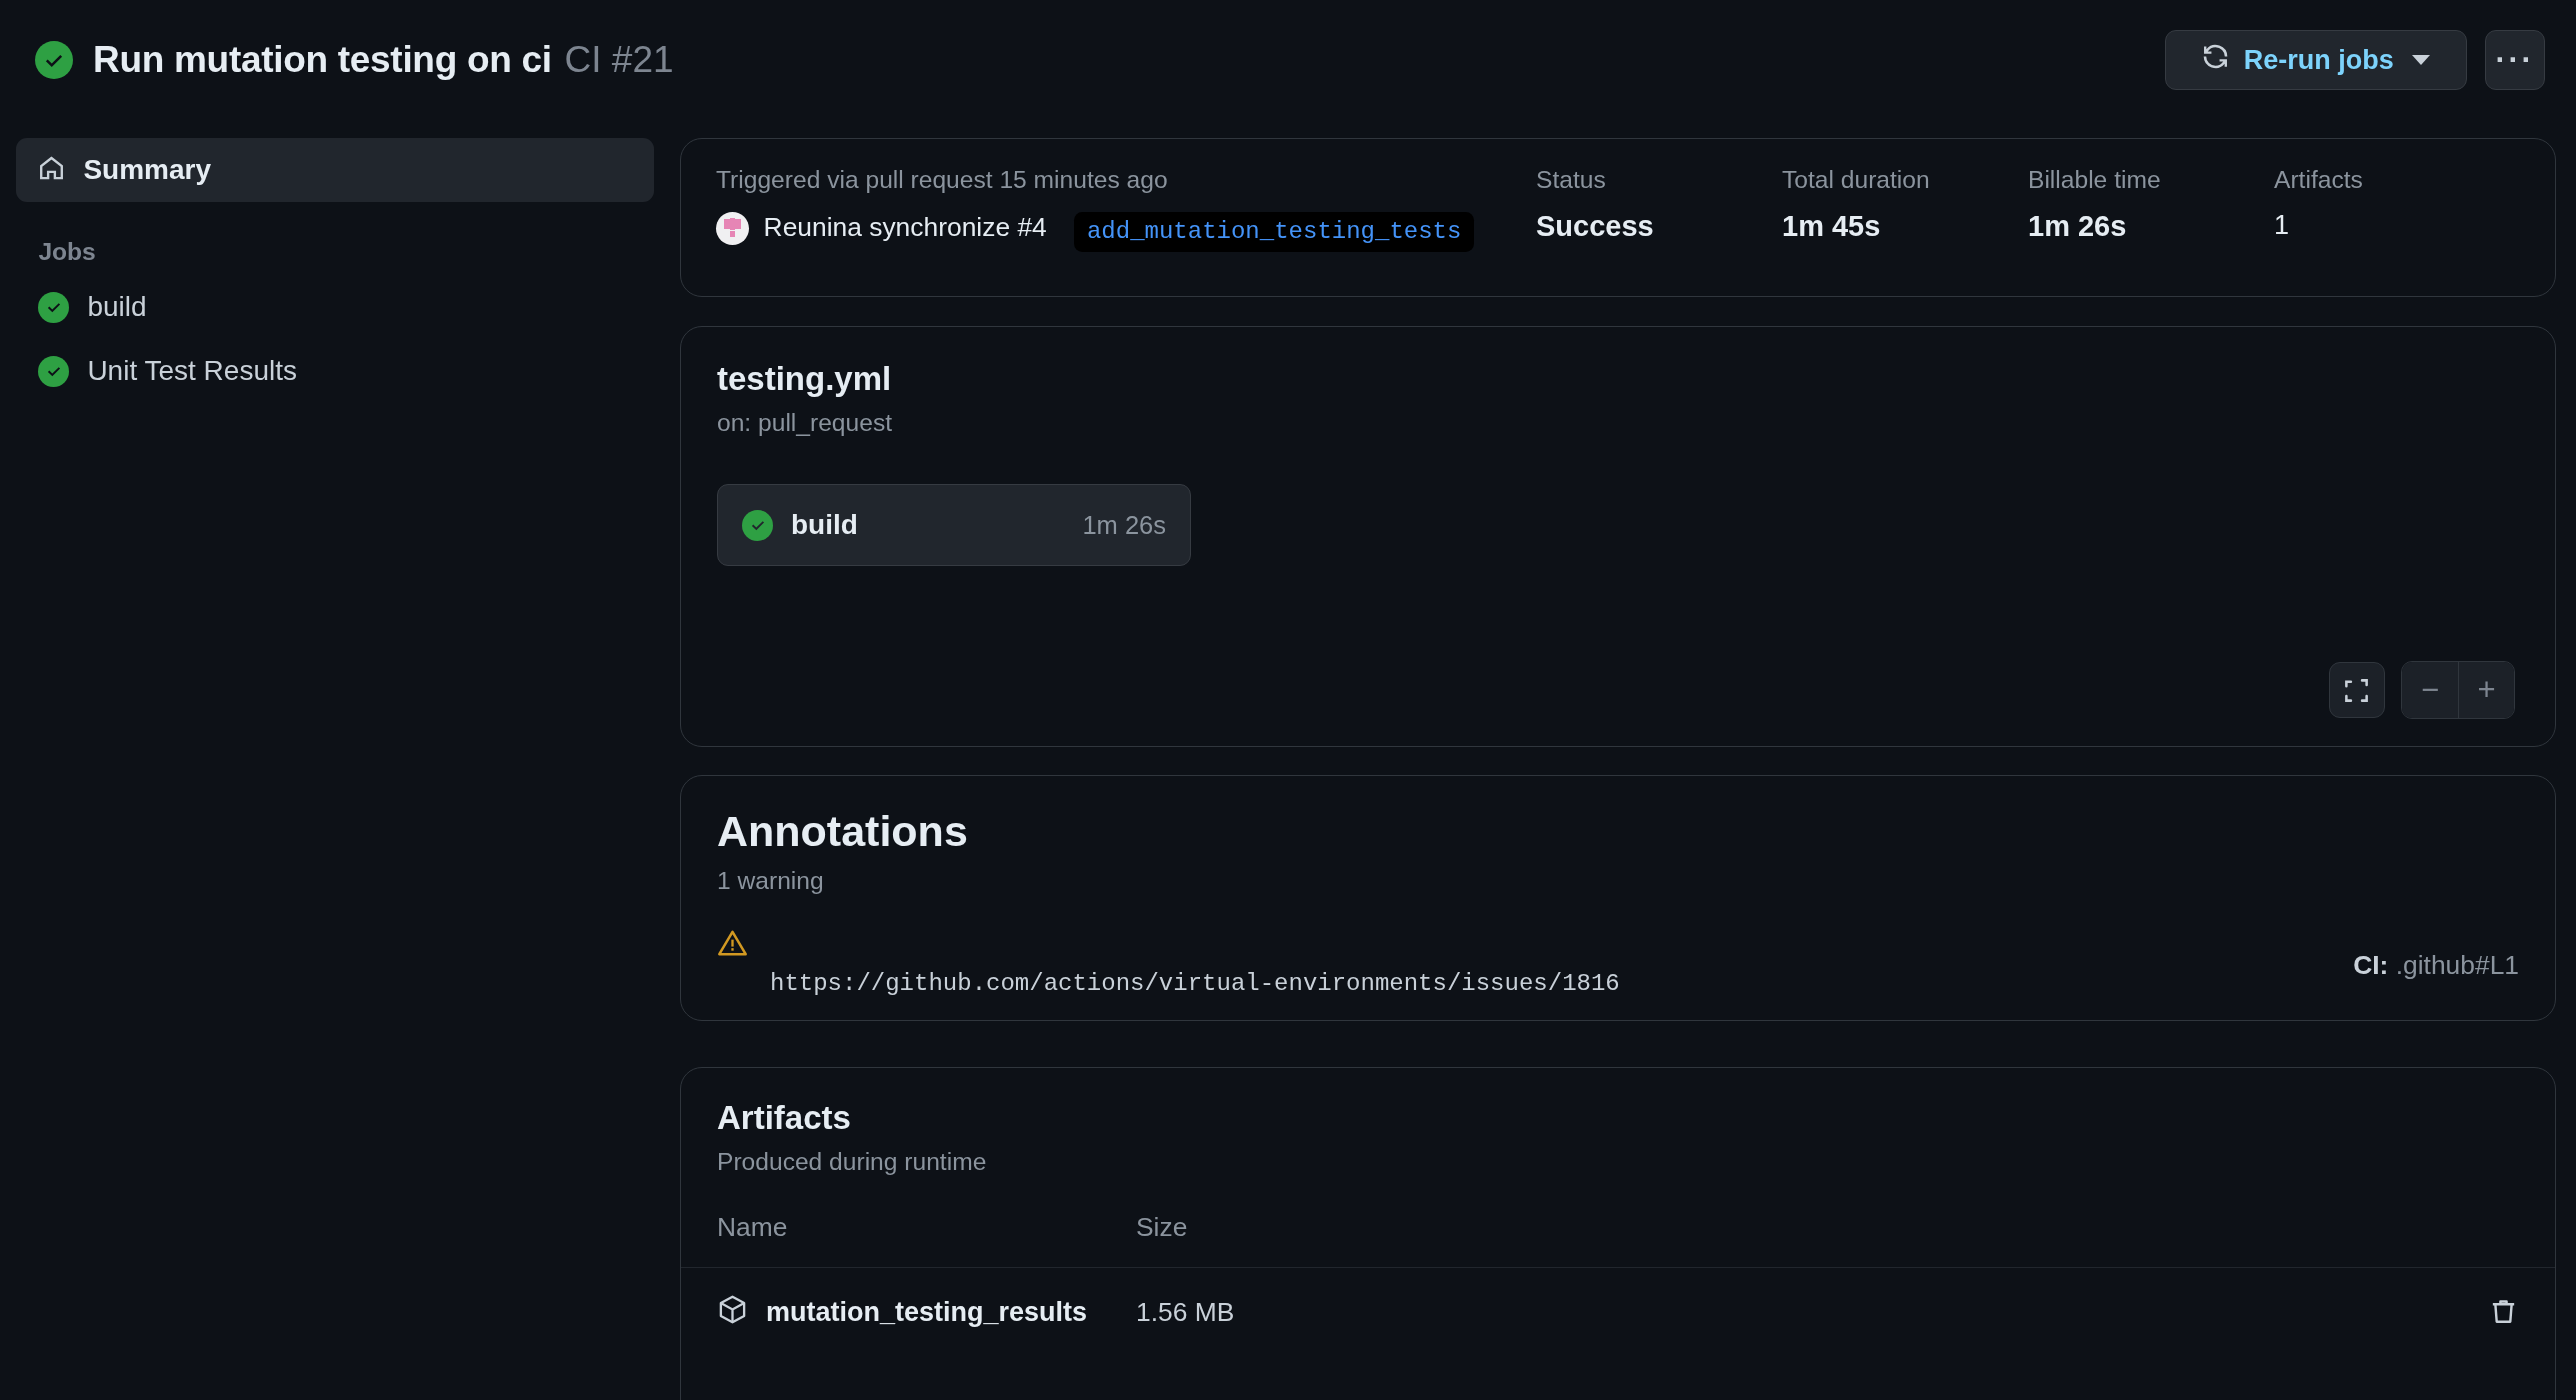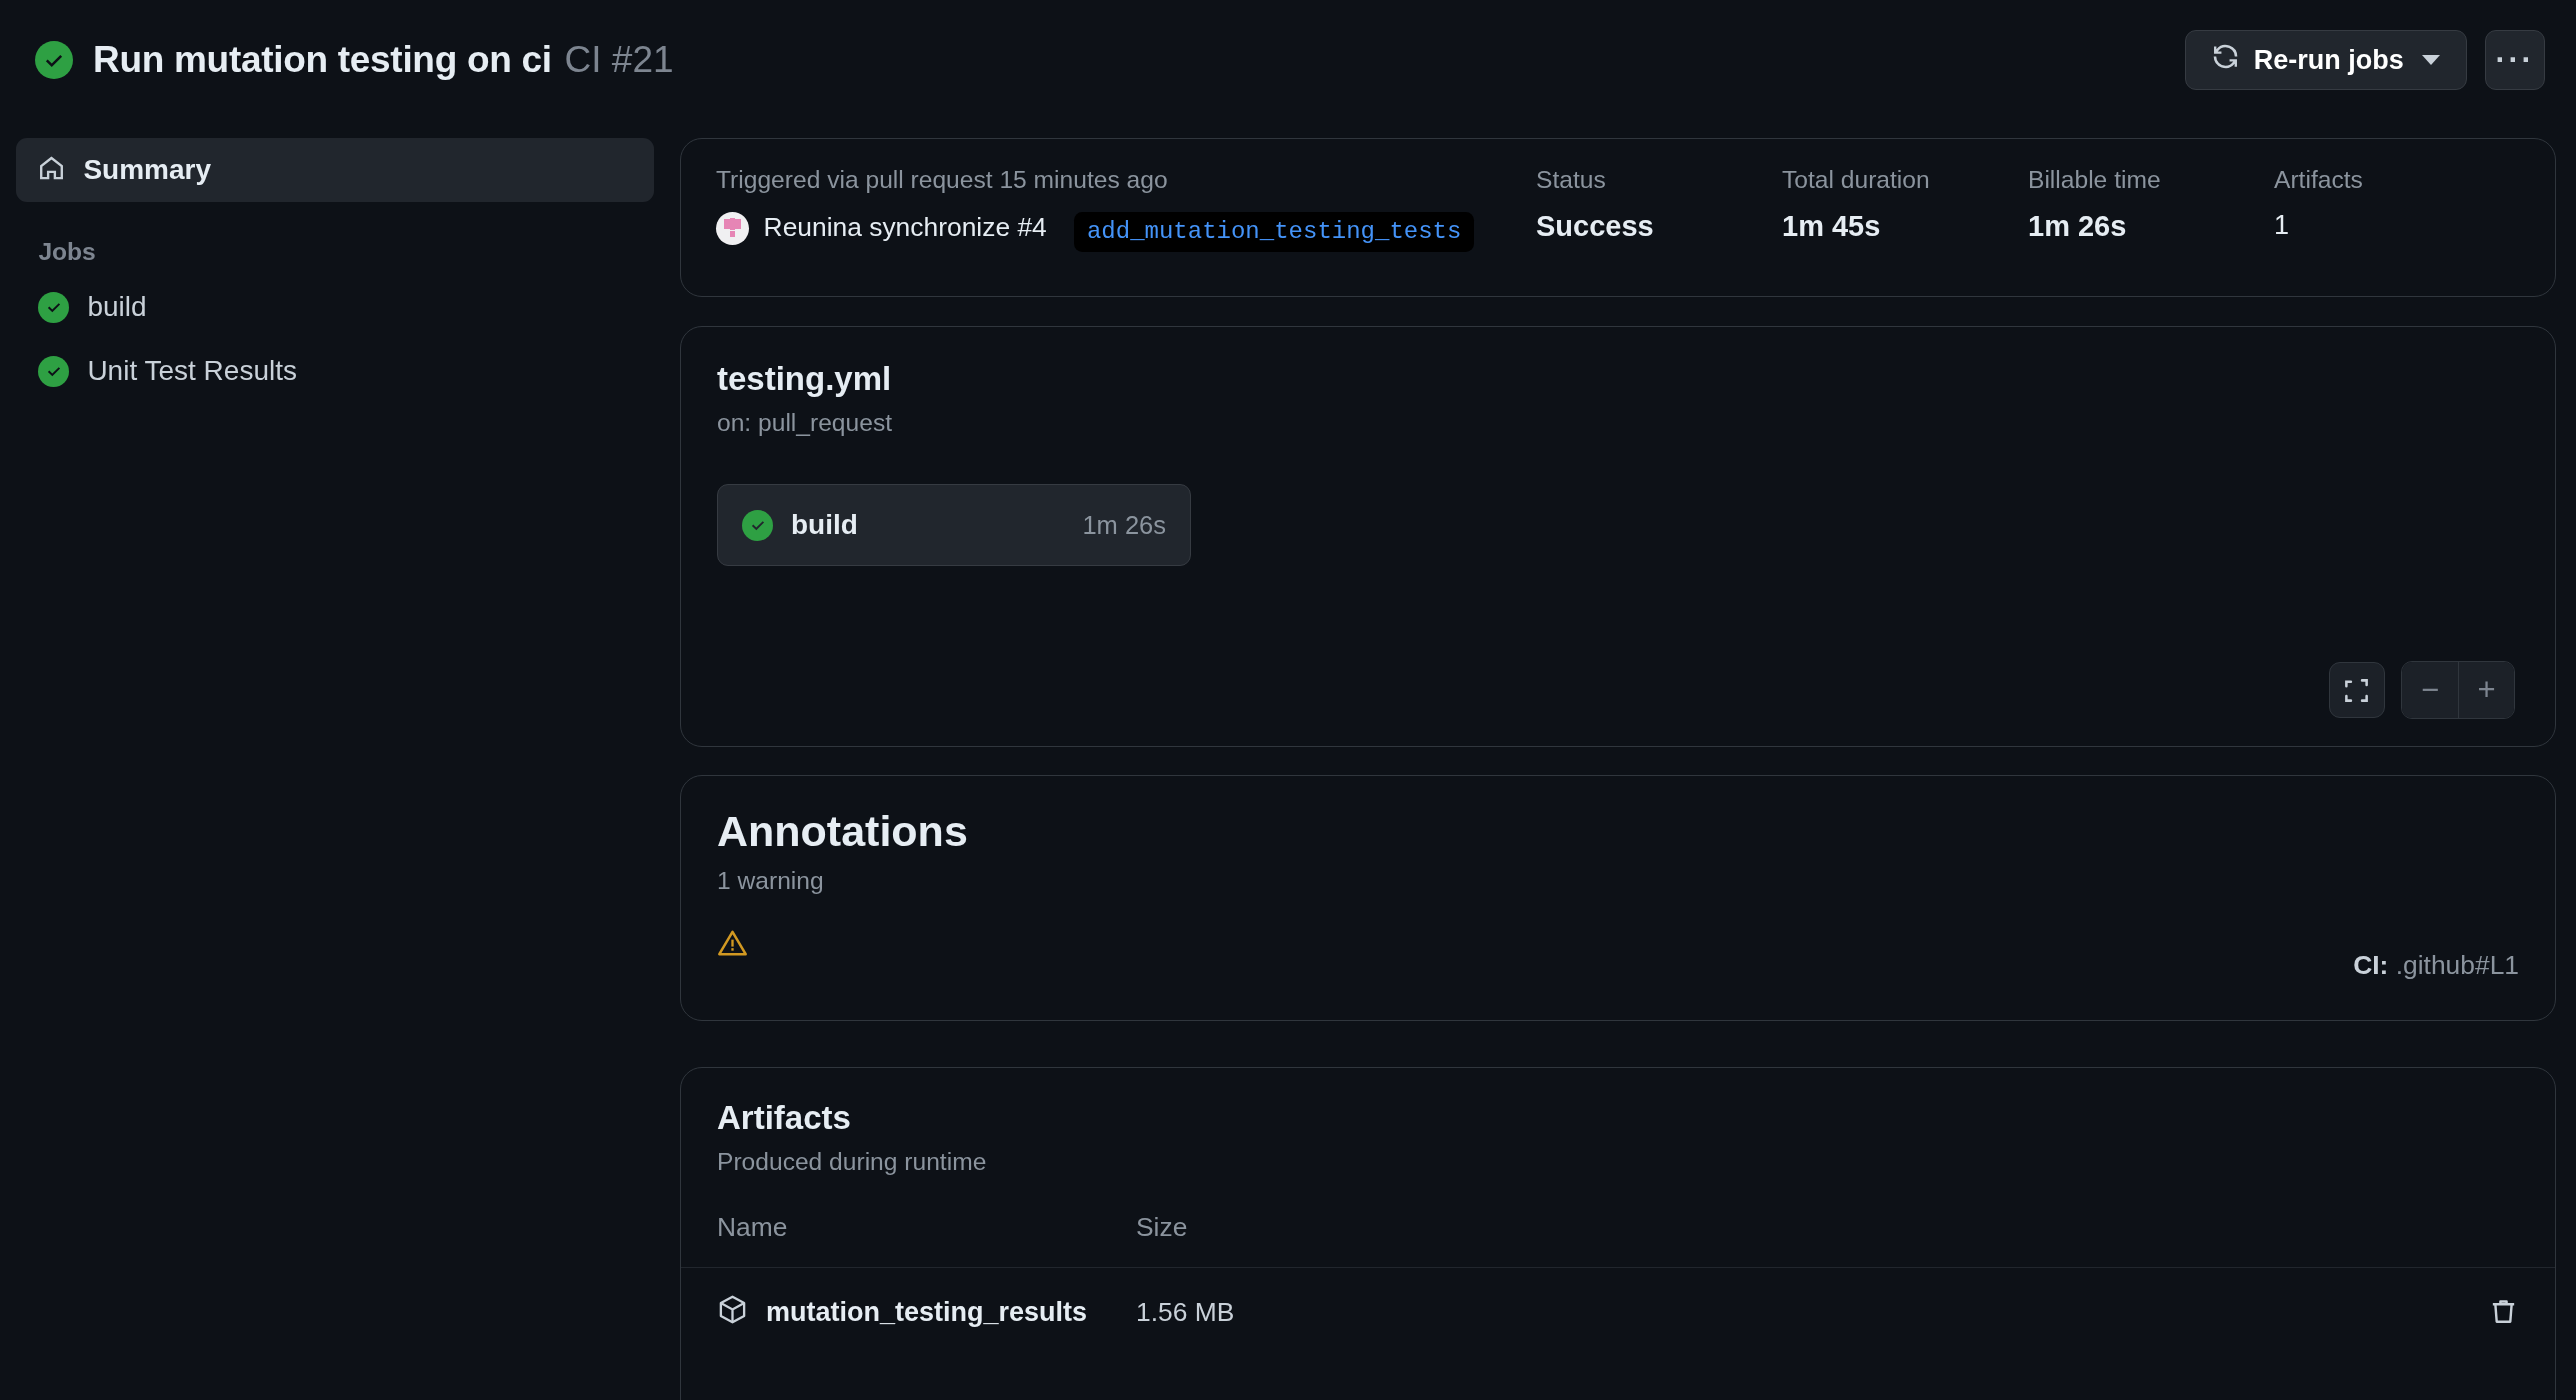--- a/index.html
+++ b/index.html
@@ -26,22 +26,22 @@
   .status-circle svg { display: block; }
   .hdr-title {
     font-size: 37px; font-weight: bold; color: #e6edf3; letter-spacing: -0.3px;
     white-space: nowrap;
   }
   .hdr-sub { font-size: 37px; font-weight: normal; color: #7d8590; margin-left: 12.8px; }
 
   .hdr-right { margin-left: auto; display: flex; align-items: center; gap: 18px; }
   .btn {
     background: #21262d; border: 0.9px solid #363b42; border-radius: 11px;
-    color: #ffffff; height: 60px; display: flex; align-items: center;
-    padding: 0 26px; gap: 14.6px; font-size: 27px; font-weight: bold; cursor: pointer;
+    color: #7dd3fc; height: 60px; display: flex; align-items: center;
+    padding: 0 36px; gap: 14.6px; font-size: 27px; font-weight: bold; cursor: pointer;
   }
   .btn-kebab {
     width: 60px; justify-content: center; padding: 0; gap: 0;
     font-size: 31px; letter-spacing: 2.7px; color: #c9d1d9;
   }
   .caret {
     width: 0; height: 0; border-left: 9px solid transparent;
     border-right: 9px solid transparent; border-top: 10px solid #c9d1d9;
     margin-left: 3.6px;
   }
@@ -286,20 +286,21 @@
       <div class="ann-row">
         <span class="ann-icon">
           <svg width="31" height="31" viewBox="0 0 16 16">
             <path fill="none" stroke="#d29922" stroke-width="1.3" stroke-linejoin="round" d="M8 2 1.2 13.5h13.6z"></path>
             <rect x="7.4" y="6" width="1.2" height="3.6" fill="#d29922"></rect>
             <rect x="7.4" y="10.4" width="1.2" height="1.3" fill="#d29922"></rect>
           </svg>
         </span>
         <span class="ann-text">
           <br>
+          <span>https://github.com/actions/virtual-environments/issues/1816</span>
         </span>
         <span class="ann-meta">
           <b>CI:</b>
           <span>.github#L1</span>
         </span>
       </div>
     </div>
 
     <div class="panel panel-artifacts">
       <div class="art-title">Artifacts</div>

